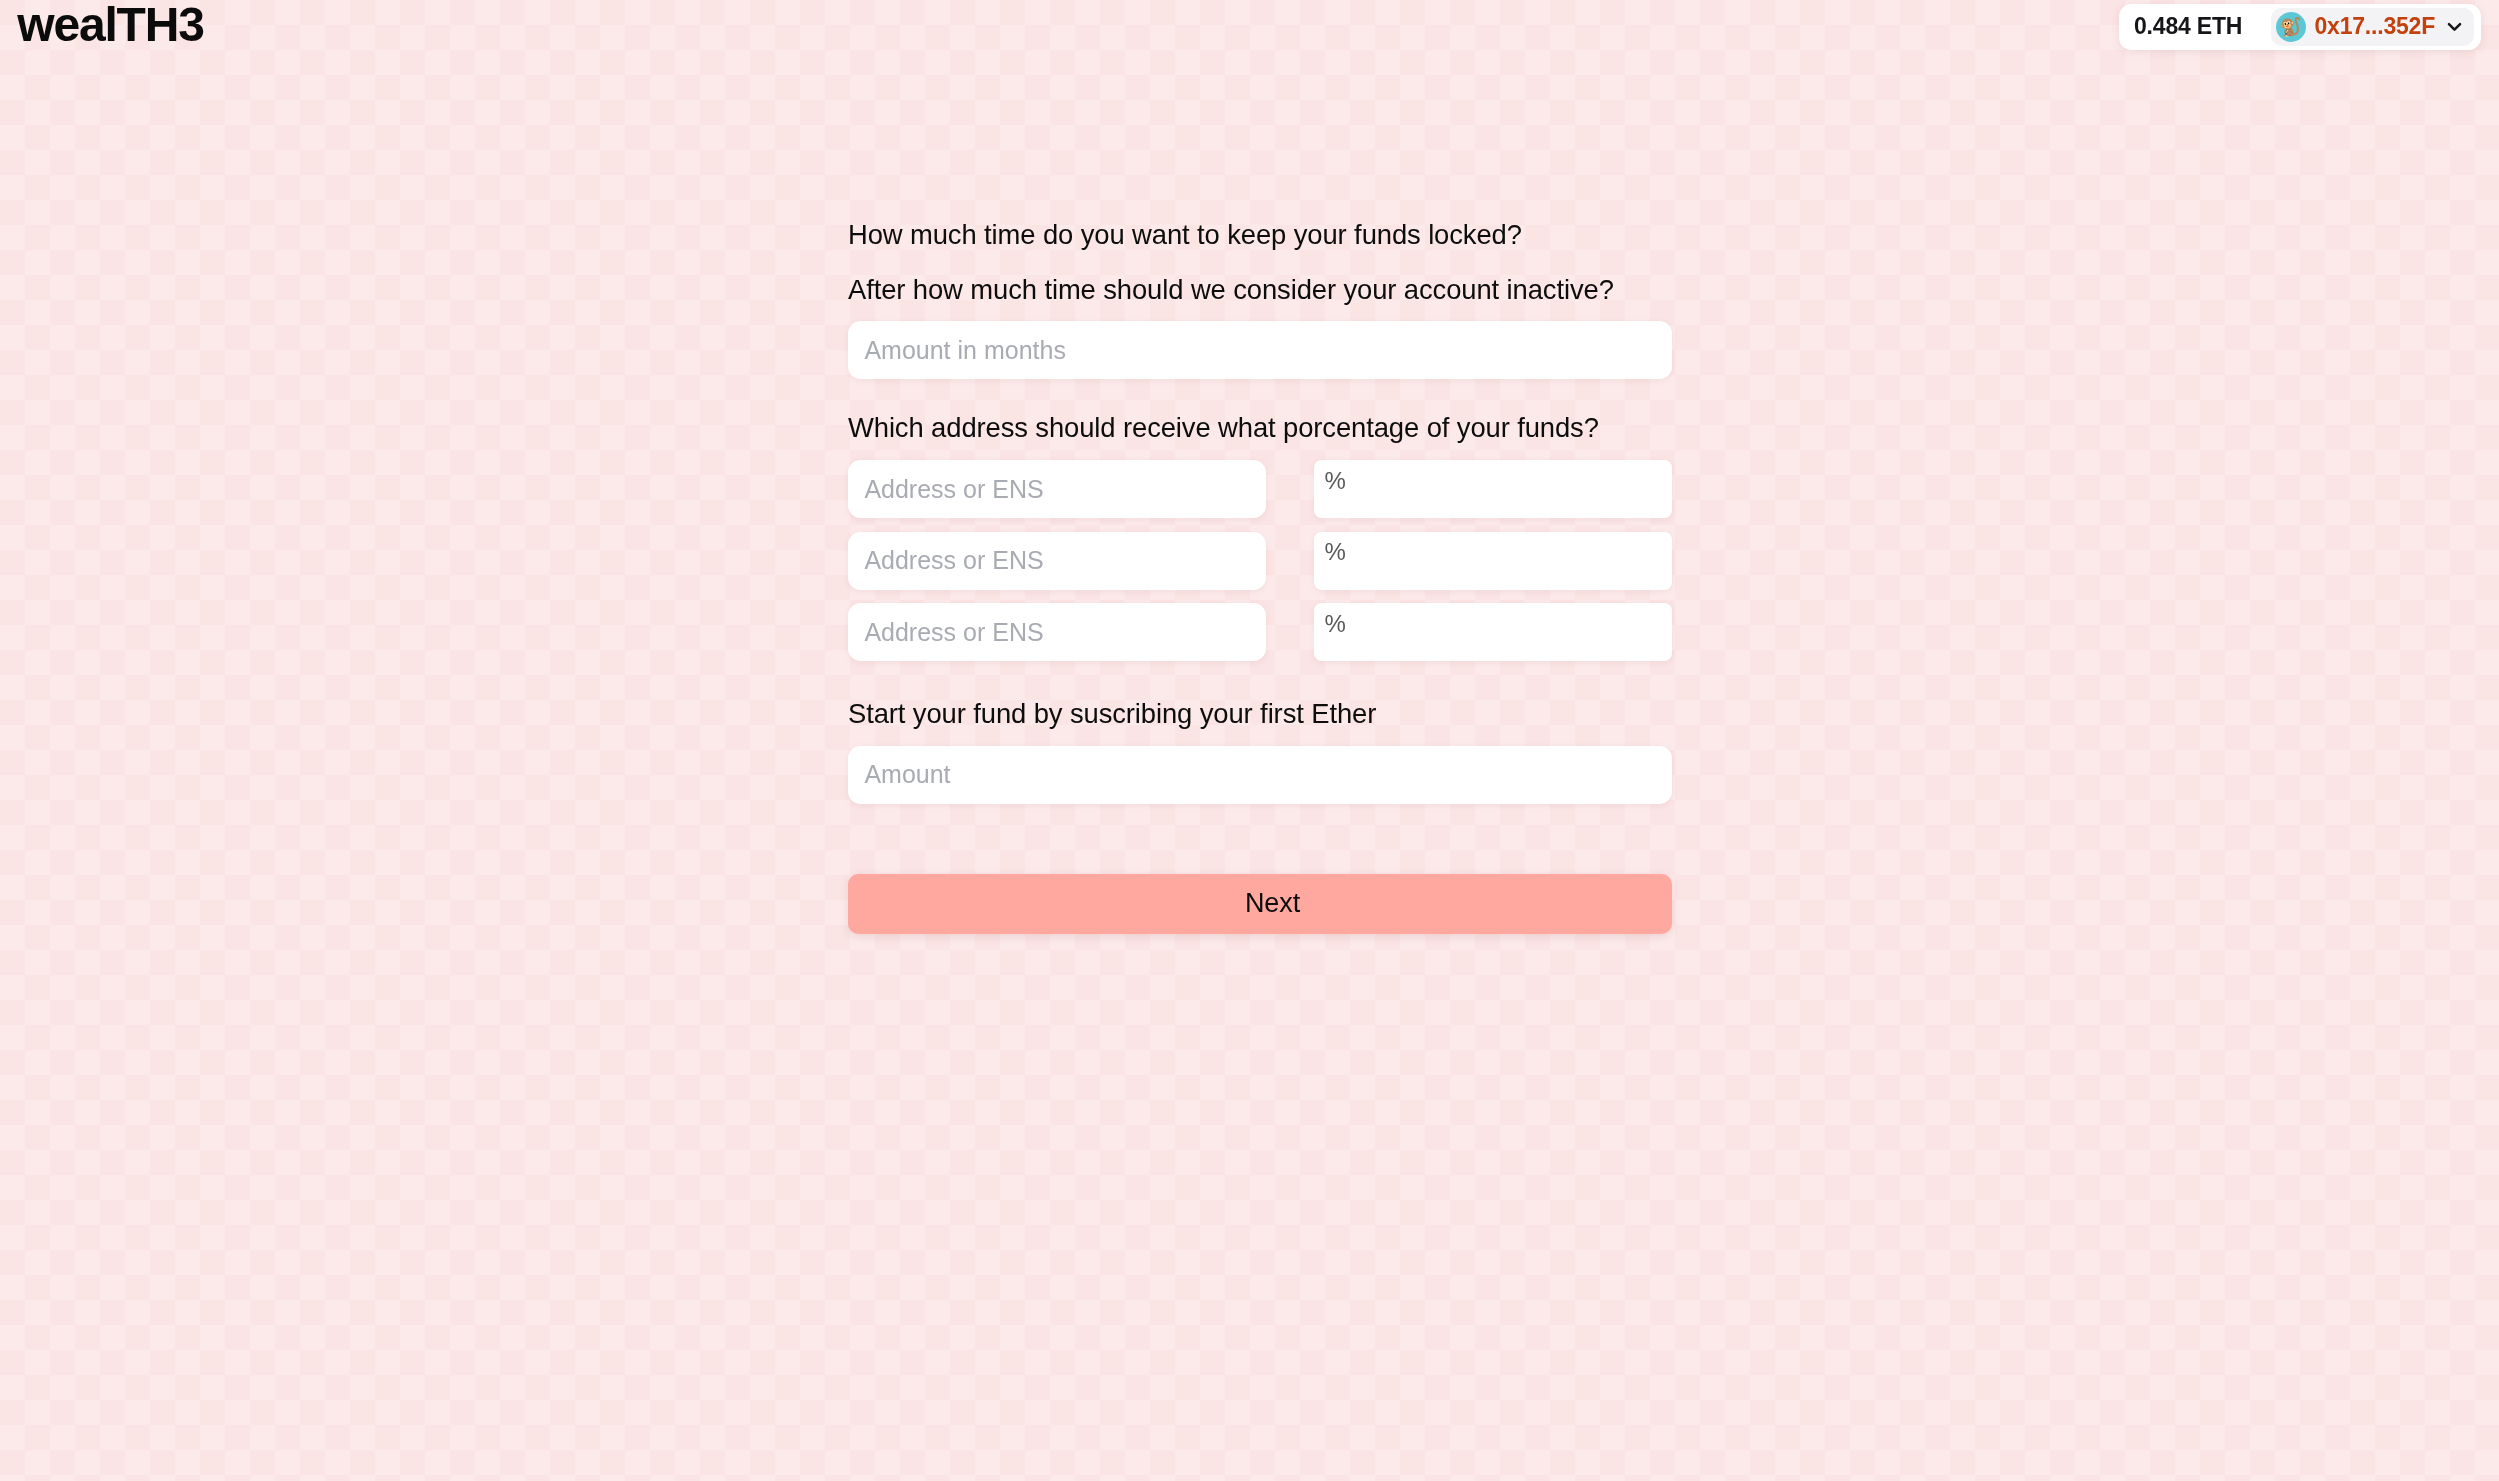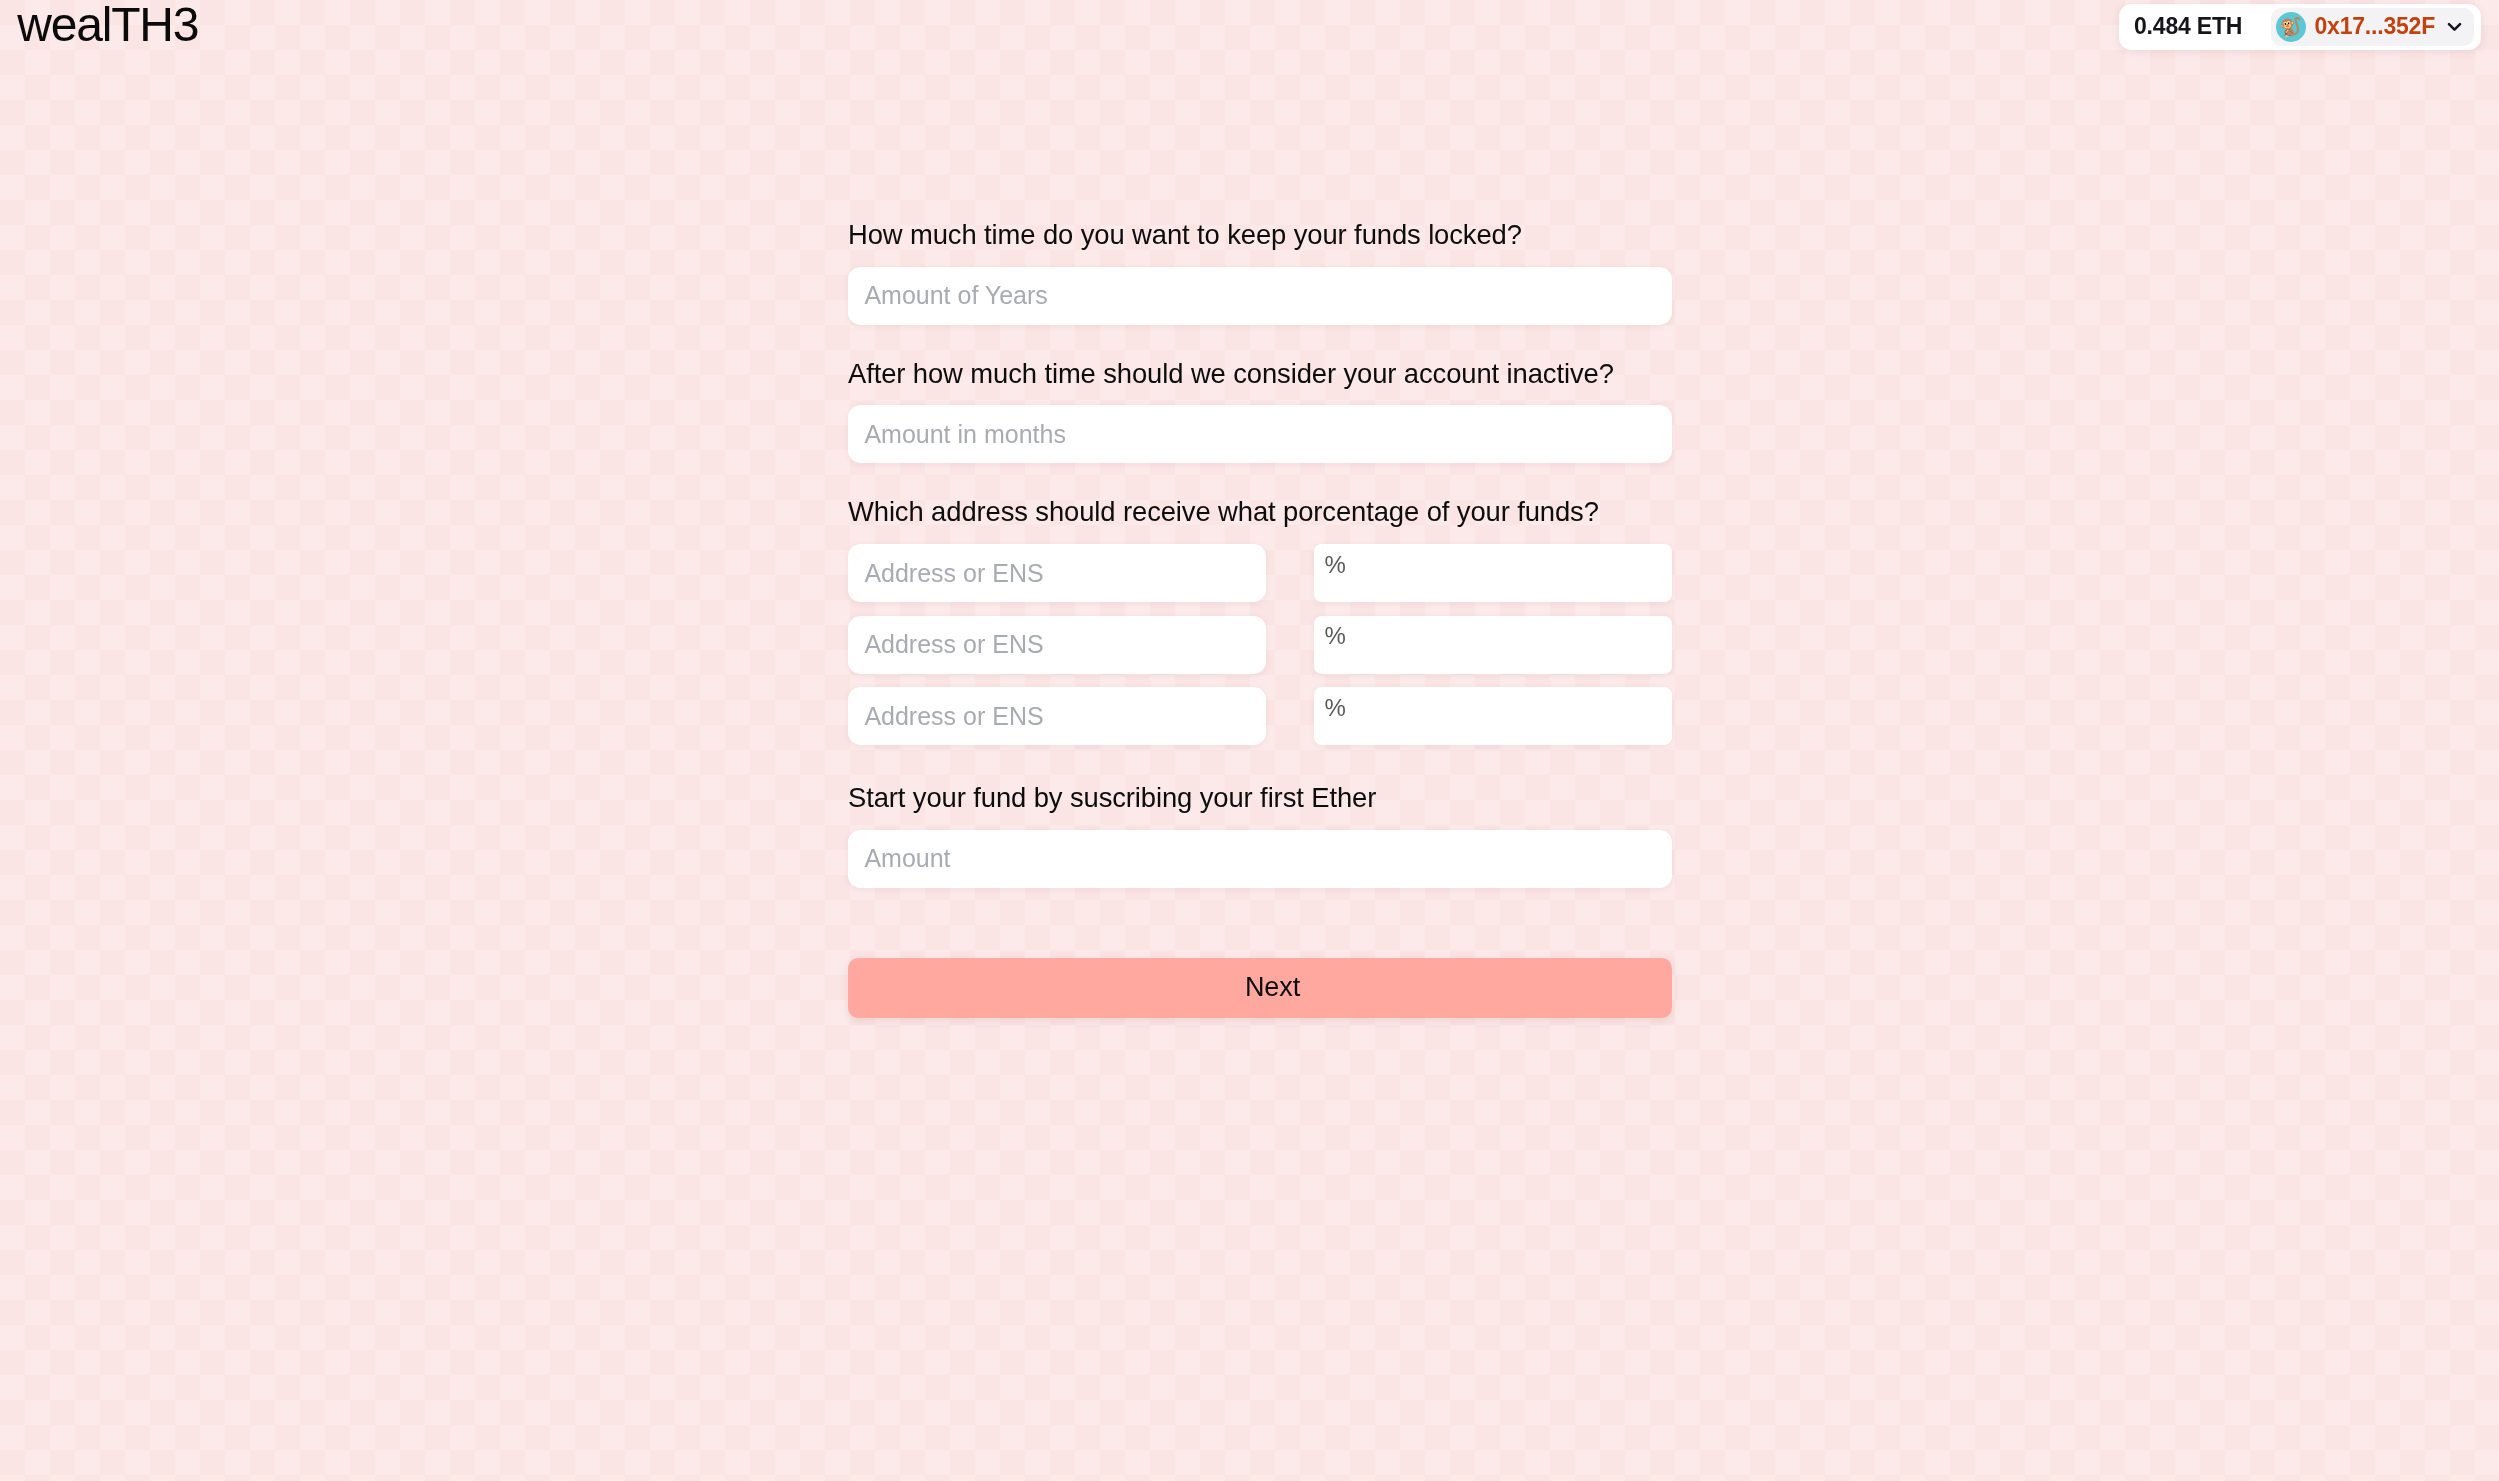--- a/index.html
+++ b/index.html
@@ -27,21 +27,21 @@
     position: absolute;
     top: 0; left: 0; right: 0;
     height: 83px;
   }
 
   .logo {
     position: absolute;
     left: 17.3px;
     top: 0px;
     font-size: 48px;
-    font-weight: 400;
+    font-weight: 700;
     letter-spacing: -1.2px;
     color: #0b0b0b;
     line-height: 50px;
     white-space: nowrap;
   }
   .logo .lc { text-transform: lowercase; }
   .logo .uc { text-transform: uppercase; }
 
   .wallet-widget {
     position: absolute;
@@ -231,21 +231,20 @@
       <svg class="chevron" viewBox="0 0 24 24" fill="none" stroke="#16161a" stroke-width="3.2" stroke-linecap="round" stroke-linejoin="round">
         <polyline points="5,9 12,16 19,9"></polyline>
       </svg>
     </div>
   </div>
 </div>
 
 <div class="form">
 
   <div class="field-label">How much time do you want to keep your funds locked?</div>
-  <input class="input-box gap-after-input" type="text" placeholder="Amount of Years" style="">
 
   <div class="field-label">After how much time should we consider your account inactive?</div>
   <input class="input-box gap-after-input" type="text" placeholder="Amount in months" style="">
 
   <div class="field-label">Which address should receive what porcentage of your funds?</div>
 
   <div class="rows">
 
     <div class="addr-row">
       <input class="addr-input" type="text" placeholder="Address or ENS" style="">

